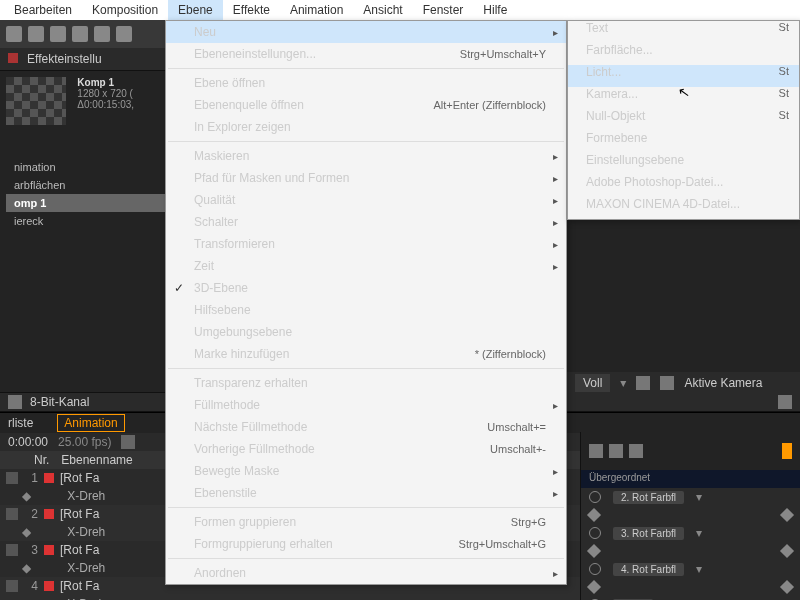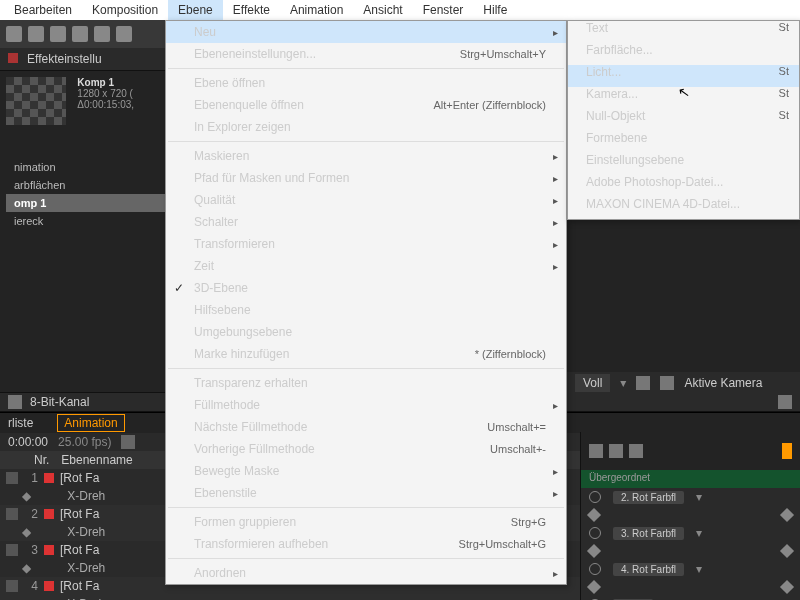--- a/index.html
+++ b/index.html
@@ -37,21 +37,21 @@
 .dropdown .mi .sc{margin-left:auto;color:#666;font-size:11px}
 .dropdown .mi.sub::after{content:"▸";position:absolute;right:8px;color:#555;font-size:10px}
 .dropdown .sep{height:1px;background:#ddd;margin:3px 2px}
 .dropdown .check::before{content:"✓";position:absolute;left:8px;color:#333}
 .submenu{position:absolute;top:20px;left:567px;width:233px;background:#f4f4f4;border:1px solid #999;box-shadow:2px 2px 6px rgba(0,0,0,0.3);z-index:11}
 .submenu .mi{display:flex;align-items:flex-start;height:22px;padding:0 10px 0 18px;color:#333}
 .submenu .mi.hl{background:#cfe6fb}
 .submenu .mi .sc{margin-left:auto;color:#666;font-size:11px}
 .cursor{position:absolute;top:84px;left:678px;z-index:20;font-size:14px;color:#000;transform:rotate(-10deg)}
 .tl-right{position:absolute;right:0;bottom:0;width:220px;height:168px;background:#2a2a2a;border-left:1px solid #111}
-.tl-right .hdr{height:18px;background:#14532d;font-size:10px;color:#999;padding:2px 8px}
+.tl-right .hdr{height:18px;background:#0f172a;font-size:10px;color:#999;padding:2px 8px}
 .tl-right .row{height:18px;display:flex;align-items:center;padding:0 8px;gap:12px;font-size:11px}
 .tl-right .row .pill{background:#444;padding:1px 8px;border-radius:2px;font-size:10px}
 .tl-right .eye{width:12px;height:12px;border:1px solid #888;border-radius:50%}
 .tl-right .kf{width:10px;height:10px;background:#888;transform:rotate(45deg)}
 .viewer-bar{position:absolute;top:372px;left:567px;right:0;height:22px;background:#2a2a2a;display:flex;align-items:center;gap:10px;padding:0 8px;font-size:11px}
 .viewer-bar .dd{background:#3a3a3a;padding:2px 8px}
 </style>
 </head>
 <body>
 
@@ -289,21 +289,21 @@
     </div>
     <div class="mi sub">
       <span>Ebenenstile</span>
     </div>
     <div class="sep"></div>
     <div class="mi dis">
       <span>Formen gruppieren</span>
       <span class="sc">Strg+G</span>
     </div>
     <div class="mi dis">
-      <span>Transformieren aufheben</span>
+      <span>Formgruppierung erhalten</span>
       <span class="sc">Strg+Umschalt+G</span>
     </div>
     <div class="sep"></div>
     <div class="mi sub">
       <span>Anordnen</span>
     </div>
   </div>
 <div class="submenu" id="submenu">
     <div class="mi">
       <span>Text</span>

